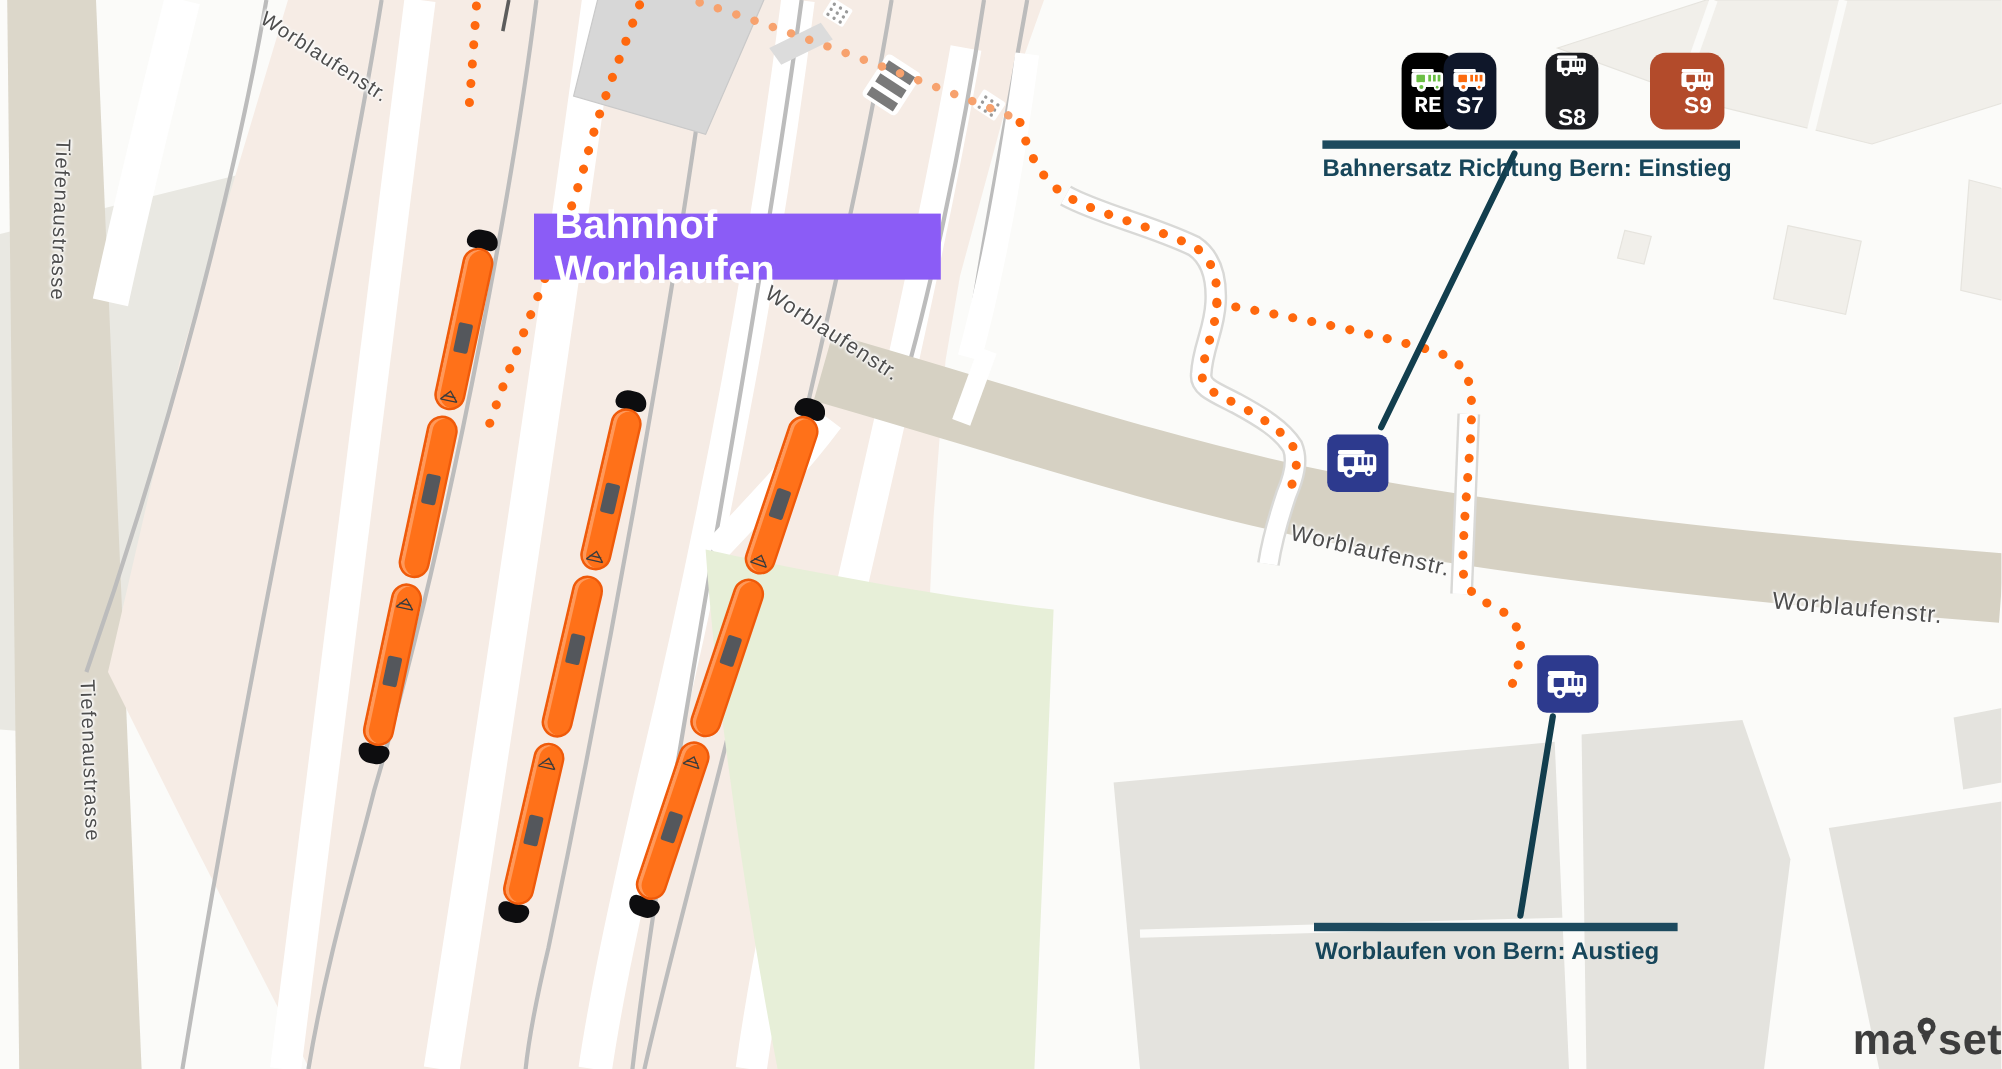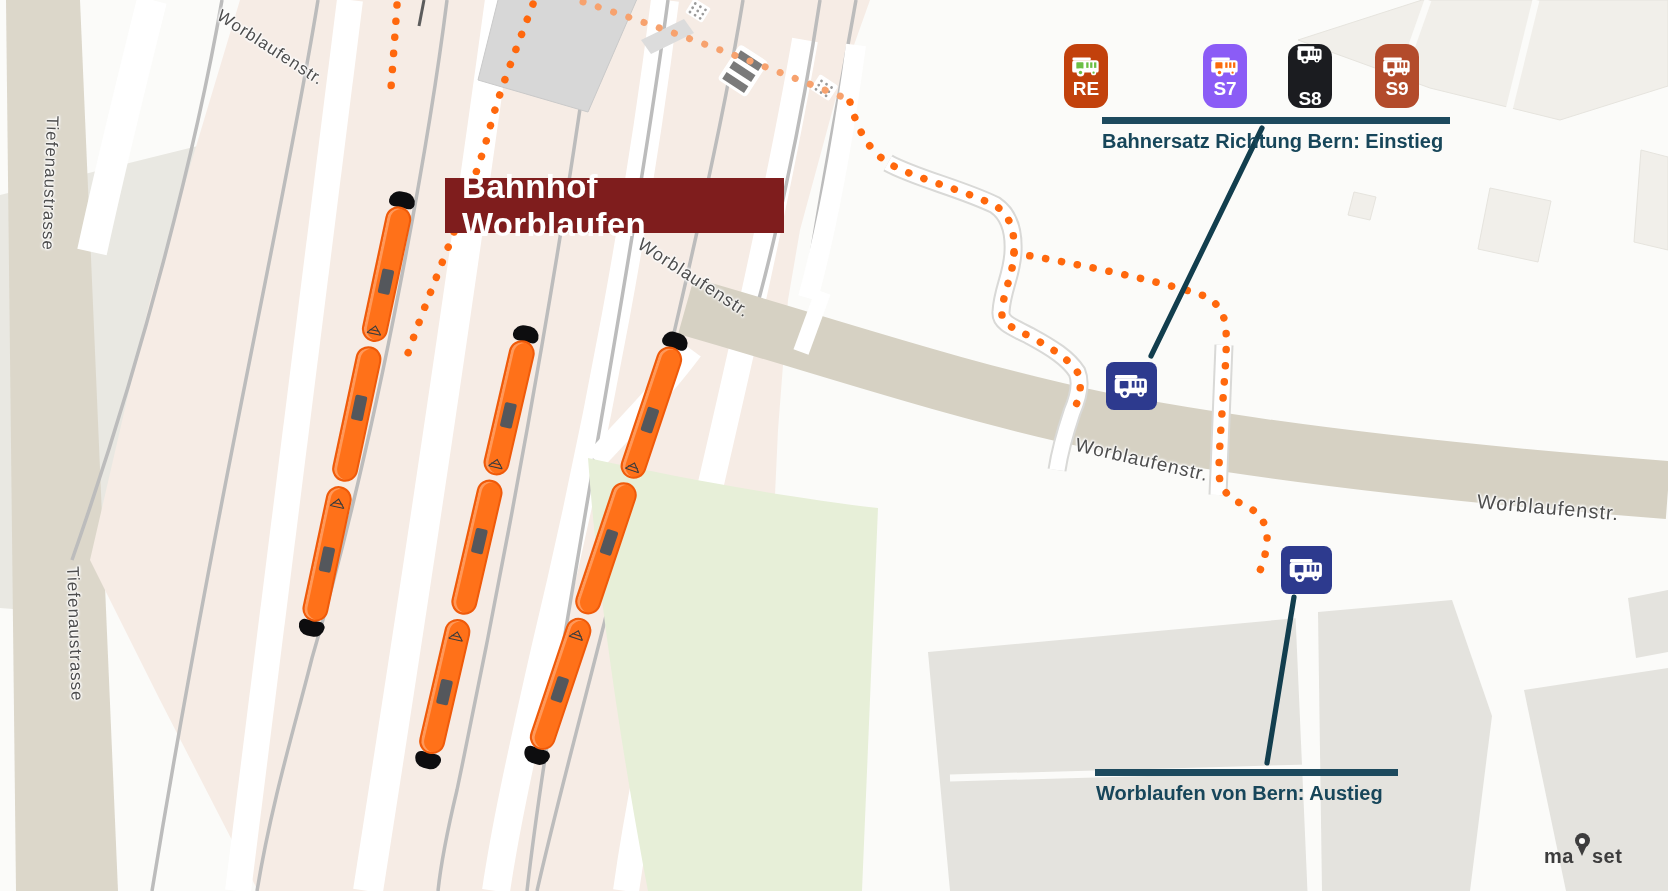--- a/index.html
+++ b/index.html
@@ -13,21 +13,21 @@
   
   .street{
     position:absolute;color:#4e4e4e;font-size:18px;letter-spacing:1px;white-space:nowrap;
     text-shadow:0 0 2px #fff,0 0 2px #fff,0 0 3px #fff,0 0 4px #fff,1px 1px 2px #fff,-1px -1px 2px #fff;
     transform-origin:0 0;user-select:none;
   }
 
   
   .station-label{
     position:absolute;left:445px;top:178px;width:322px;height:55px;
-    background:#7f1d1d;color:#fff;font-size:33px;font-weight:700;
+    background:#8b5cf6;color:#fff;font-size:33px;font-weight:700;
     display:flex;align-items:center;padding-left:17px;letter-spacing:.3px;
   }
 
   
   .line-badge{
     position:absolute;top:44px;width:44px;height:64px;border-radius:13px;
     display:flex;flex-direction:column;align-items:center;justify-content:center;gap:0px;
   }
   .line-badge .bus{width:30px;height:23px;}
   .line-badge .line-id{color:#fff;font-weight:800;font-size:19px;line-height:19px;margin-top:1px;}
@@ -52,21 +52,21 @@
     position:relative;box-sizing:border-box;box-shadow:inset 3px 0 0 rgba(255,255,255,.28);
   }
   .cap{width:26px;height:16px;background:#0d0d0f;}
   .cap-top{border-radius:13px 13px 7px 7px;margin-bottom:-6px;}
   .cap-bottom{border-radius:7px 7px 13px 13px;margin-top:-6px;}
   .door{position:absolute;left:6px;width:12px;height:25px;background:#54575c;border-radius:2px;}
   .panto{position:absolute;left:2px;width:18px;height:12px;}
 
   
   .logo{
-    position:absolute;left:1544px;top:845px;font-size:20px;font-weight:700;color:#3d3d3d;
+    position:absolute;left:1544px;top:845px;font-size:36px;font-weight:700;color:#3d3d3d;
     display:flex;align-items:baseline;letter-spacing:.5px;
   }
   .logo-pin{position:relative;display:inline-block;width:16px;height:16px;margin:0 1px -1px 1px;}
   .logo-pin .pin-head{position:absolute;left:0;top:-14px;width:15px;height:15px;border-radius:50%;background:#3d3d3d;}
   .logo-pin .pin-hole{position:absolute;left:4.5px;top:-9.5px;width:6px;height:6px;border-radius:50%;background:#fbfbf9;}
   .logo-pin .pin-tail{position:absolute;left:3px;top:0px;width:0;height:0;
     border-left:4.5px solid transparent;border-right:4.5px solid transparent;border-top:9px solid #3d3d3d;}
 </style>
 </head>
 <body>
@@ -266,39 +266,39 @@
       <svg class="panto" style="top:8px" viewBox="0 0 18 12">
           <path d="M2,11 L9,3 L16,11 M4,7.5 h10 M2,11 h14" stroke="#3c3c3c" stroke-width="1.1" fill="none"></path>
         </svg>
       <div class="door" style="top:60px"></div>
     </div>
     <div class="cap cap-bottom"></div>
   </div>
 
   <div class="station-label">Bahnhof Worblaufen</div>
 
-  <div class="line-badge" style="left: 1064px; background: #c2410c; color: rgb(108, 191, 69);">
+  <div class="line-badge" style="left: 1168px; background: #000000; color: rgb(108, 191, 69); font-family: Liberation Mono, monospace;">
     <svg class="bus">
         <use href="#bus-glyph"></use>
       </svg>
     <span class="line-id">RE</span>
   </div>
-  <div class="line-badge" style="left: 1203px; background: #8b5cf6; color: rgb(252, 106, 13);">
+  <div class="line-badge" style="left: 1203px; background: #0f172a; color: rgb(252, 106, 13);">
     <svg class="bus">
         <use href="#bus-glyph"></use>
       </svg>
     <span class="line-id">S7</span>
   </div>
   <div class="line-badge" style="left: 1288px; background: rgb(27, 28, 32); color: rgb(27, 28, 32); gap: 23px;">
     <svg class="bus">
         <use href="#bus-glyph"></use>
       </svg>
     <span class="line-id">S8</span>
   </div>
-  <div class="line-badge" style="left: 1375px; background: rgb(179, 75, 43); color: rgb(179, 75, 43);">
+  <div class="line-badge" style="left: 1375px; background: rgb(179, 75, 43); color: rgb(179, 75, 43); padding-left: 18px;">
     <svg class="bus">
         <use href="#bus-glyph"></use>
       </svg>
     <span class="line-id">S9</span>
   </div>
 
   <div class="rule" style="left:1102px;top:117px;width:348px"></div>
   <div class="caption" style="left:1102px;top:128px">Bahnersatz Richtung Bern: Einstieg</div>
 
   <div class="rule" style="left:1095px;top:769px;width:303px"></div>

